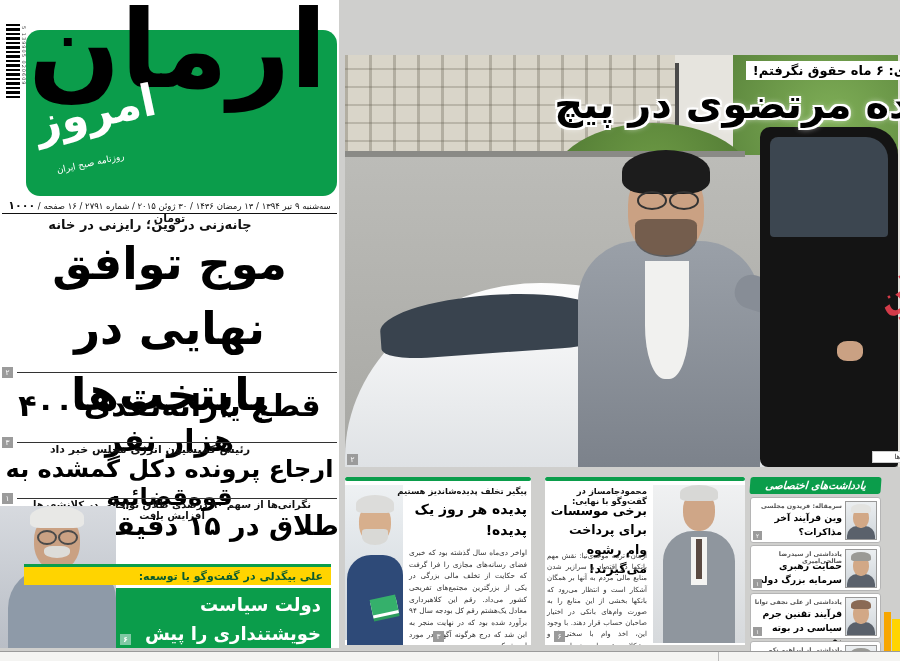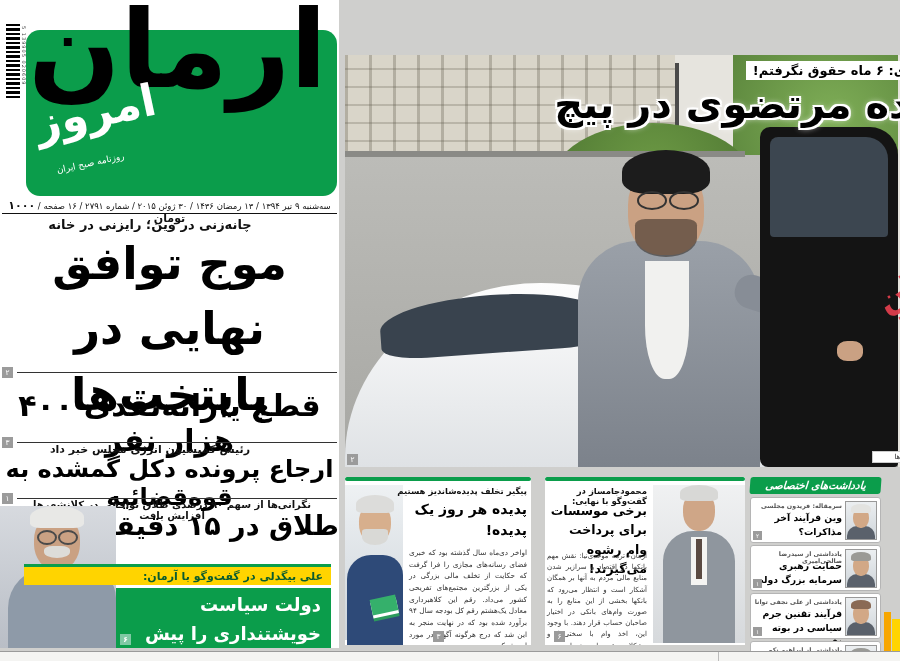--- a/index.html
+++ b/index.html
@@ -209,21 +209,21 @@
 
     <div class="abs bigdeli">
       <div class="bg-suit"></div>
       <div class="bg-head"></div>
       <div class="bg-hair"></div>
       <div class="bg-glass"></div>
       <div class="bg-glass g2"></div>
       <div class="bg-stache"></div>
     </div>
 
-    <div class="abs yellow-strip">علی بیگدلی در گفت‌وگو با آرمان:</div>
+    <div class="abs yellow-strip">علی بیگدلی در گفت‌وگو با توسعه:</div>
     <div class="abs green-box">
       <span>دولت سیاست خویشتنداری را پیش بگیرد</span>
       <span class="badge gb-badge">۶</span>
     </div>
   </div>
 
   <div class="abs photo">
     <div class="building"></div>
     <div class="lamp"></div>
     <div class="trees-right"></div>

